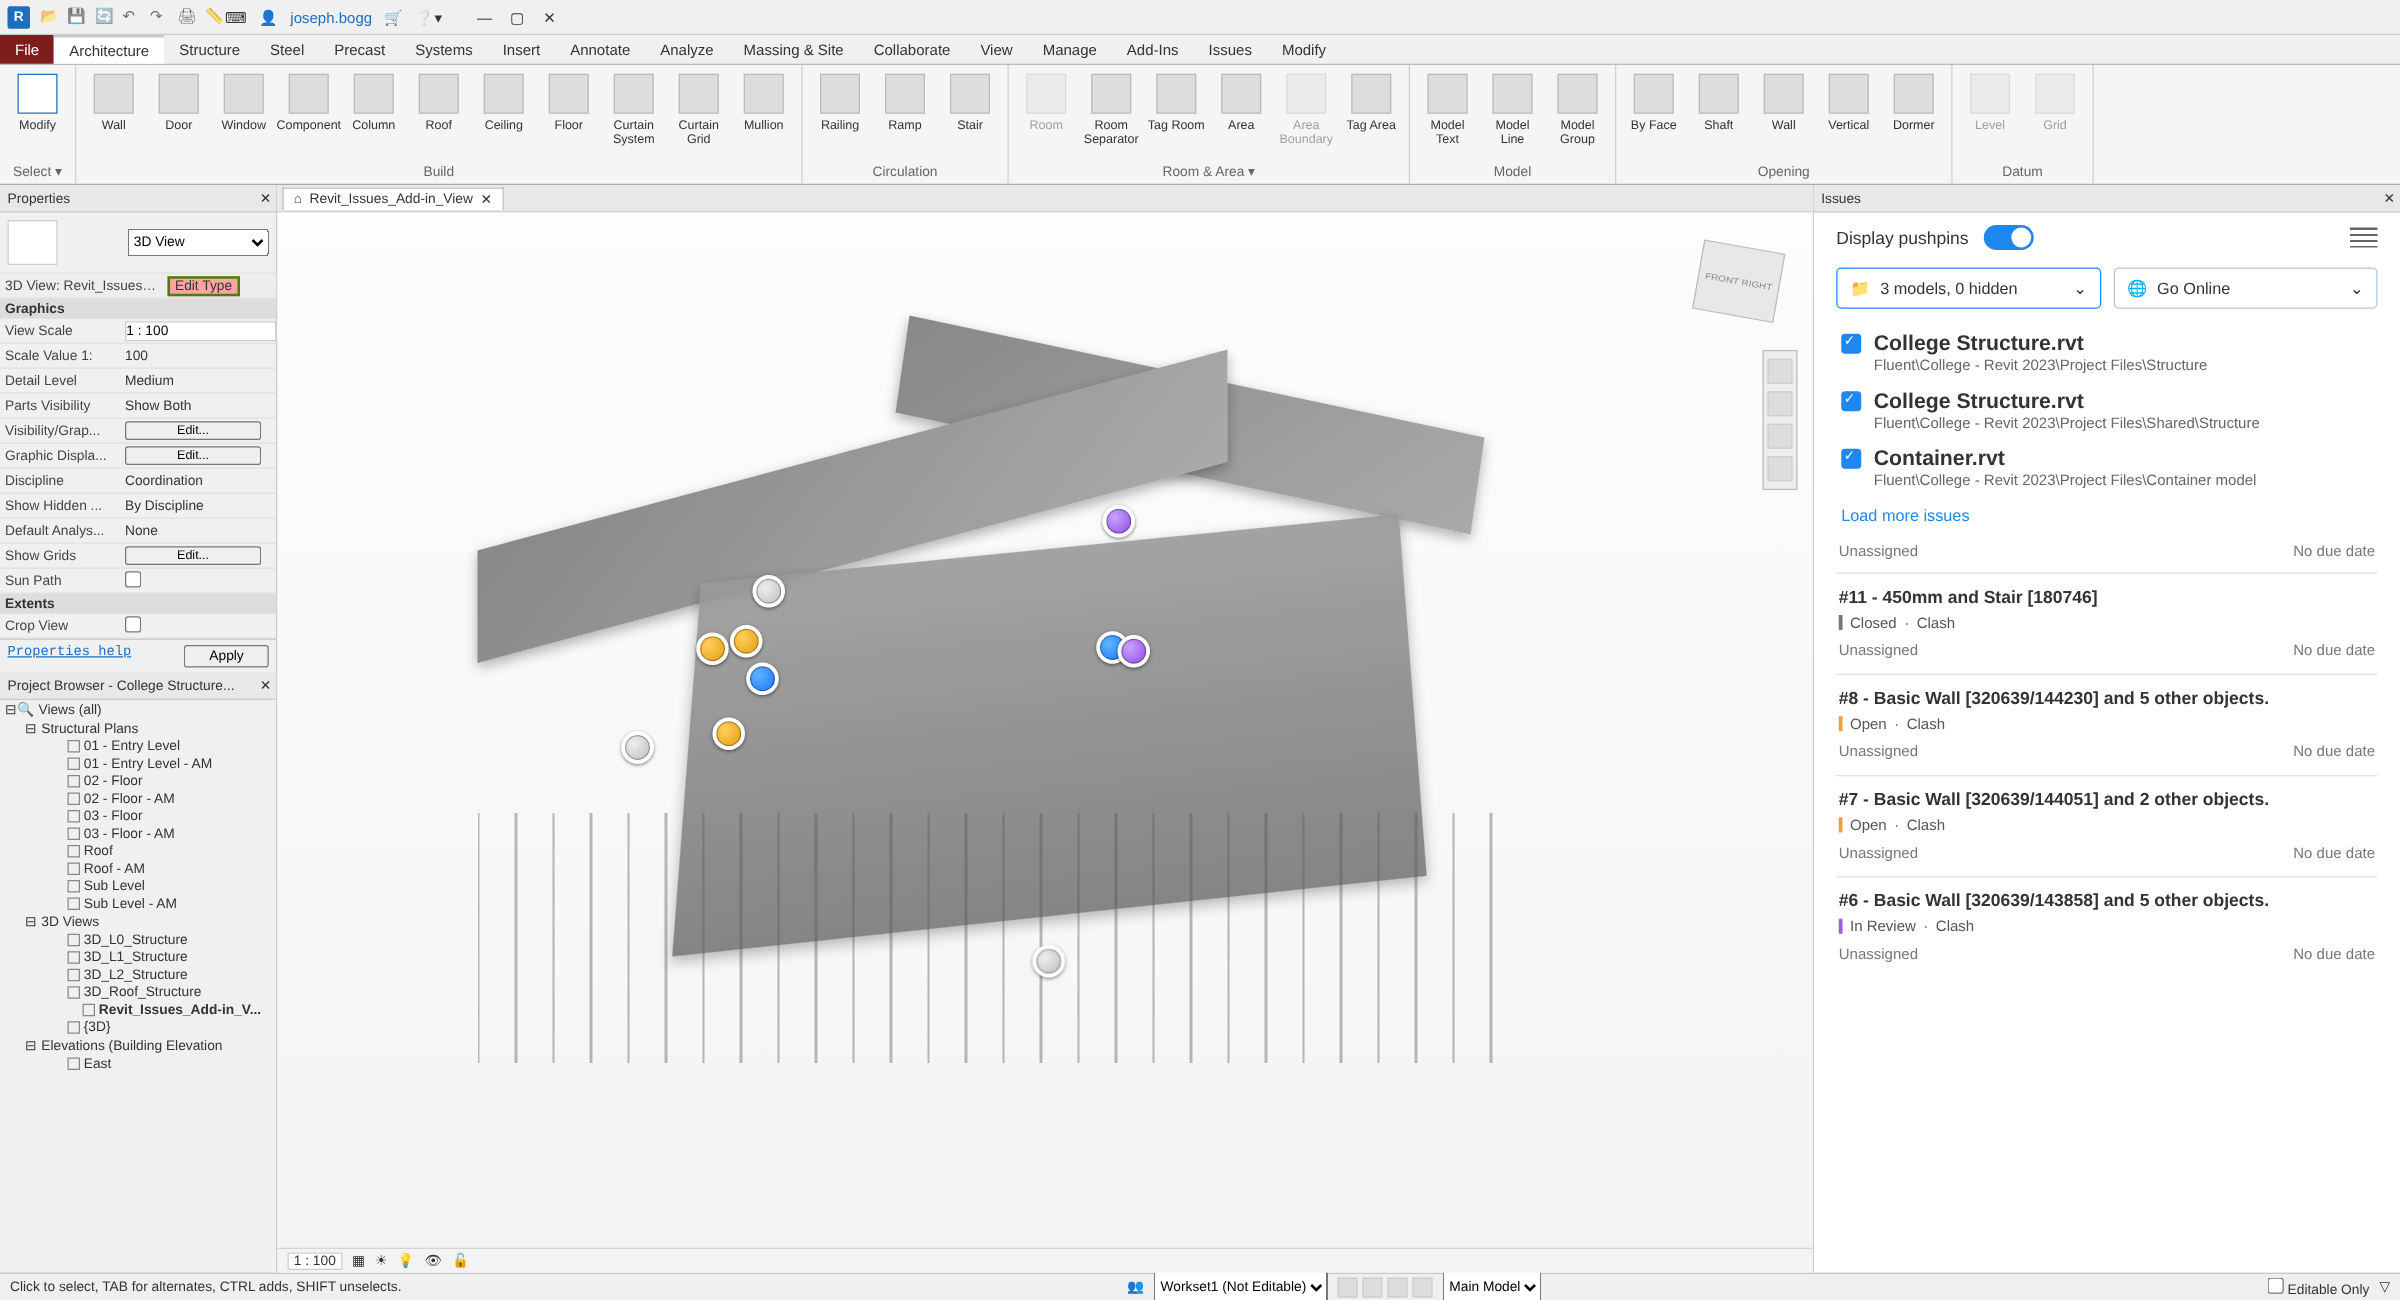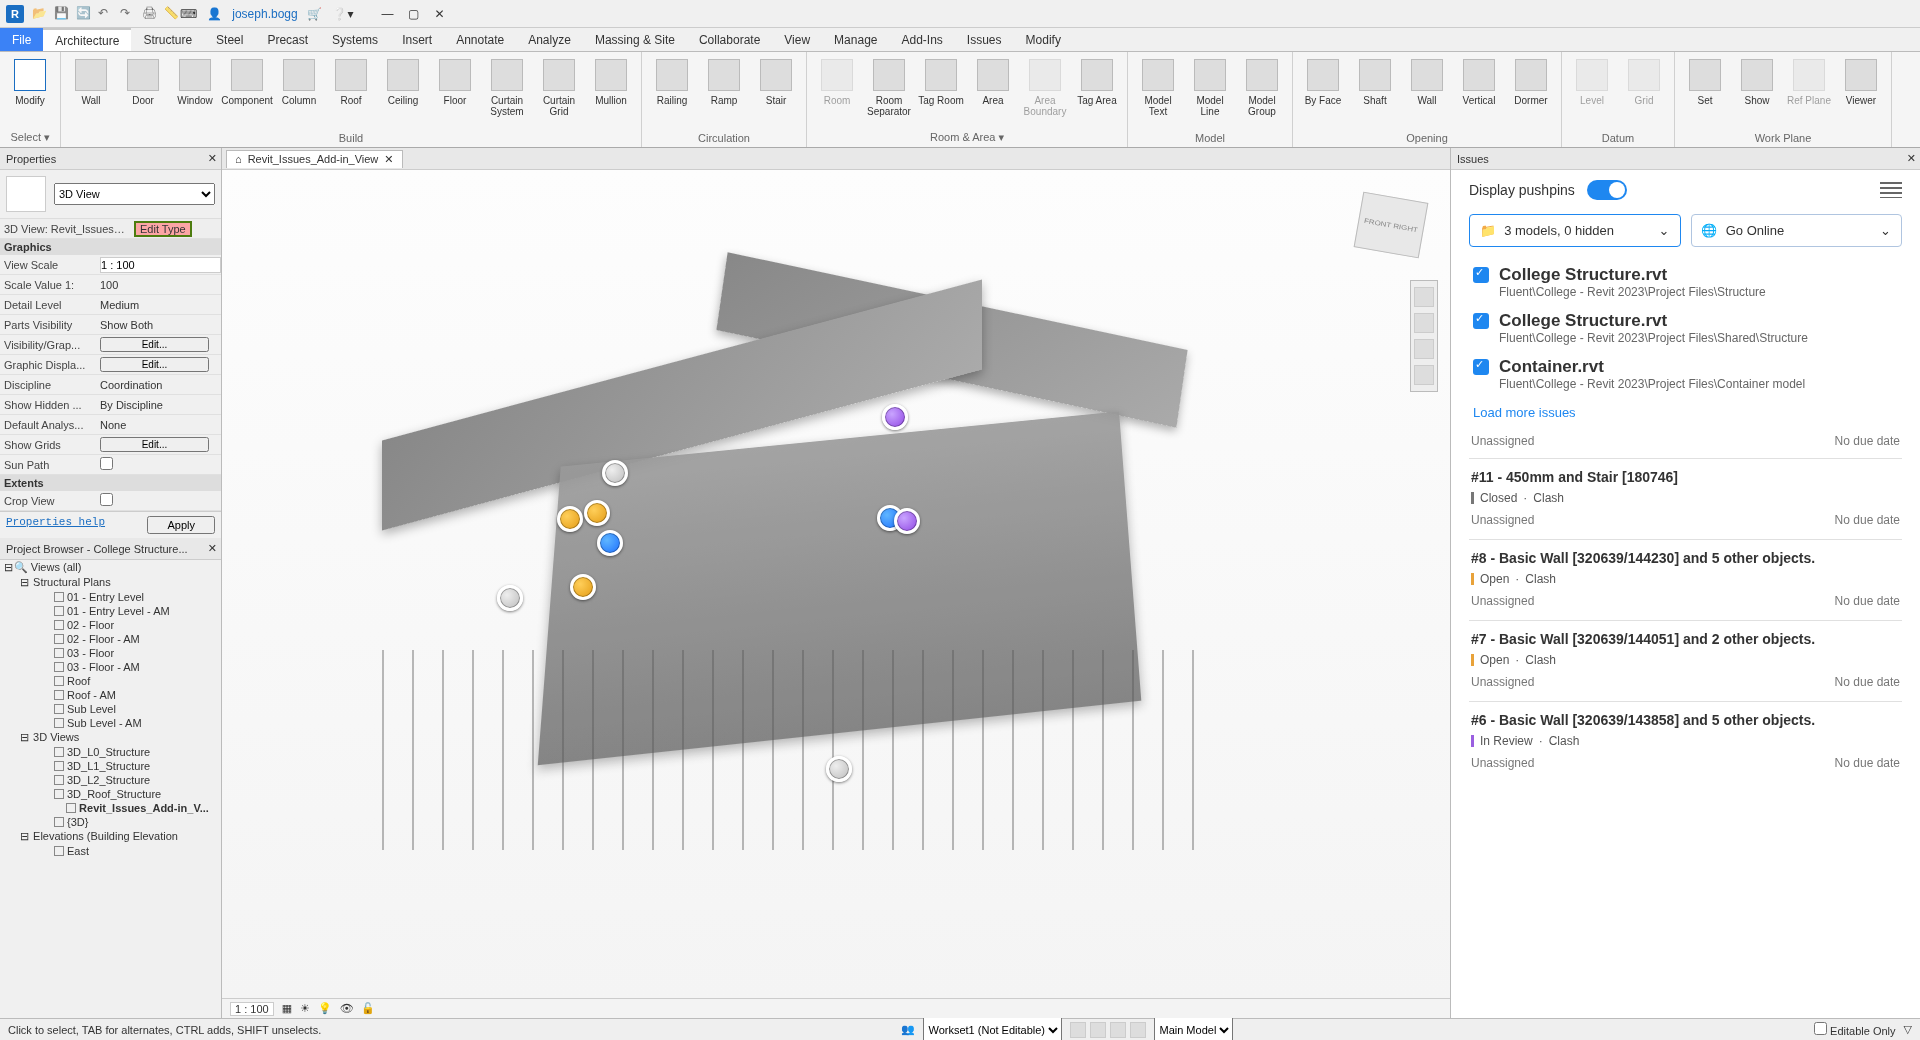--- a/index.html
+++ b/index.html
@@ -12,21 +12,21 @@
 .titlebar .qat span { width:16px; height:16px; display:inline-block; opacity:.7; }
 .titlebar .title-center { flex:1; text-align:center; font-size:12px; color:#444; }
 .titlebar .right-controls { display:flex; gap:10px; align-items:center; }
 .titlebar .user { color:#1b6ec2; font-size:12px; }
 .winbtns { display:flex; gap:2px; margin-left:12px; }
 .winbtns span { width:24px; height:16px; display:flex; align-items:center; justify-content:center; cursor:pointer; }
 
 
 .menutabs { height:24px; background:#f0f0f0; display:flex; align-items:stretch; border-bottom:1px solid #bbb; }
 .menutabs .tab { padding:0 12px; display:flex; align-items:center; font-size:12px; cursor:pointer; }
-.menutabs .tab.file { background:#3b82f6; color:#fff; }
+.menutabs .tab.file { background:#7f1d1d; color:#fff; }
 .menutabs .tab.active { background:#fff; border-top:2px solid #c8c8c8; }
 
 
 .ribbon { height:96px; background:#f5f5f5; display:flex; border-bottom:1px solid #aaa; }
 .rgroup { border-right:1px solid #d0d0d0; display:flex; flex-direction:column; }
 .rgroup .tools { flex:1; display:flex; align-items:flex-start; padding:4px 6px; gap:4px; }
 .rgroup .glabel { text-align:center; font-size:11px; color:#666; padding:2px 0 3px; }
 .rtool { display:flex; flex-direction:column; align-items:center; justify-content:flex-start; width:48px; cursor:pointer; padding-top:3px; }
 .rtool .ricon { width:32px; height:32px; background:#ddd; border:1px solid #bbb; margin-bottom:4px; }
 .rtool .rlabel { font-size:10px; text-align:center; line-height:1.1; color:#333; }
@@ -37,21 +37,21 @@
 .workarea { display:flex; height:calc(100% - 28px - 24px - 96px - 22px); }
 .left-col { width:222px; background:#f0f0f0; display:flex; flex-direction:column; border-right:1px solid #bbb; }
 .viewport { flex:1; background:#fff; position:relative; display:flex; flex-direction:column; }
 .right-col { width:470px; background:#fff; border-left:1px solid #bbb; display:flex; flex-direction:column; }
 
 
 .panel-hdr { height:22px; background:#e8e8e8; border-bottom:1px solid #ccc; display:flex; align-items:center; padding:0 6px; font-size:11px; position:relative; }
 .panel-hdr .x { position:absolute; right:4px; cursor:pointer; }
 .prop-top { display:flex; align-items:center; padding:6px; gap:8px; border-bottom:1px solid #ddd; }
 .prop-top .thumb { width:40px; height:36px; background:#fff; border:1px solid #ccc; }
-.prop-top select { flex:1; font-size:11px; height:22px; }
+.prop-top select { flex:1; font-size:11px; height:22px;margin-left:48px; }
 .prop-row { display:flex; border-bottom:1px solid #e0e0e0; font-size:11px; height:20px; align-items:center; }
 .prop-row .k { width:96px; padding-left:4px; color:#444; overflow:hidden; text-overflow:ellipsis; white-space:nowrap; }
 .prop-row .v { flex:1; padding-left:4px; }
 .prop-row .v input[type=text]{ width:100%; border:1px solid #ccc; font-size:11px; height:16px; }
 .prop-row .v button { width:90%; font-size:10px; }
 .prop-section { background:#ddd; font-size:11px; padding:2px 4px; font-weight:bold; }
 .prop-help { display:flex; justify-content:space-between; padding:4px 6px; border-top:1px solid #ccc; font-size:11px; }
 .prop-help a { color:#1b6ec2; text-decoration:underline; cursor:pointer;font-family:Liberation Mono, monospace; }
 .prop-help button { padding:1px 18px; font-size:11px; }
 
@@ -315,41 +315,20 @@
         <div class="rtool disabled">
           <div class="ricon"></div>
           <div class="rlabel">Level</div>
         </div>
         <div class="rtool disabled">
           <div class="ricon"></div>
           <div class="rlabel">Grid</div>
         </div>
       </div>
       <div class="glabel">Datum</div>
-    </div>
-    <div class="rgroup">
-      <div class="tools">
-        <div class="rtool">
-          <div class="ricon"></div>
-          <div class="rlabel">Set</div>
-        </div>
-        <div class="rtool">
-          <div class="ricon"></div>
-          <div class="rlabel">Show</div>
-        </div>
-        <div class="rtool disabled">
-          <div class="ricon"></div>
-          <div class="rlabel">Ref Plane</div>
-        </div>
-        <div class="rtool">
-          <div class="ricon"></div>
-          <div class="rlabel">Viewer</div>
-        </div>
-      </div>
-      <div class="glabel">Work Plane</div>
     </div>
   </div>
 
 <div class="workarea">
 
   <div class="left-col">
     <div class="panel-hdr">
       <span>Properties</span>
       <span class="x">✕</span>
     </div>

